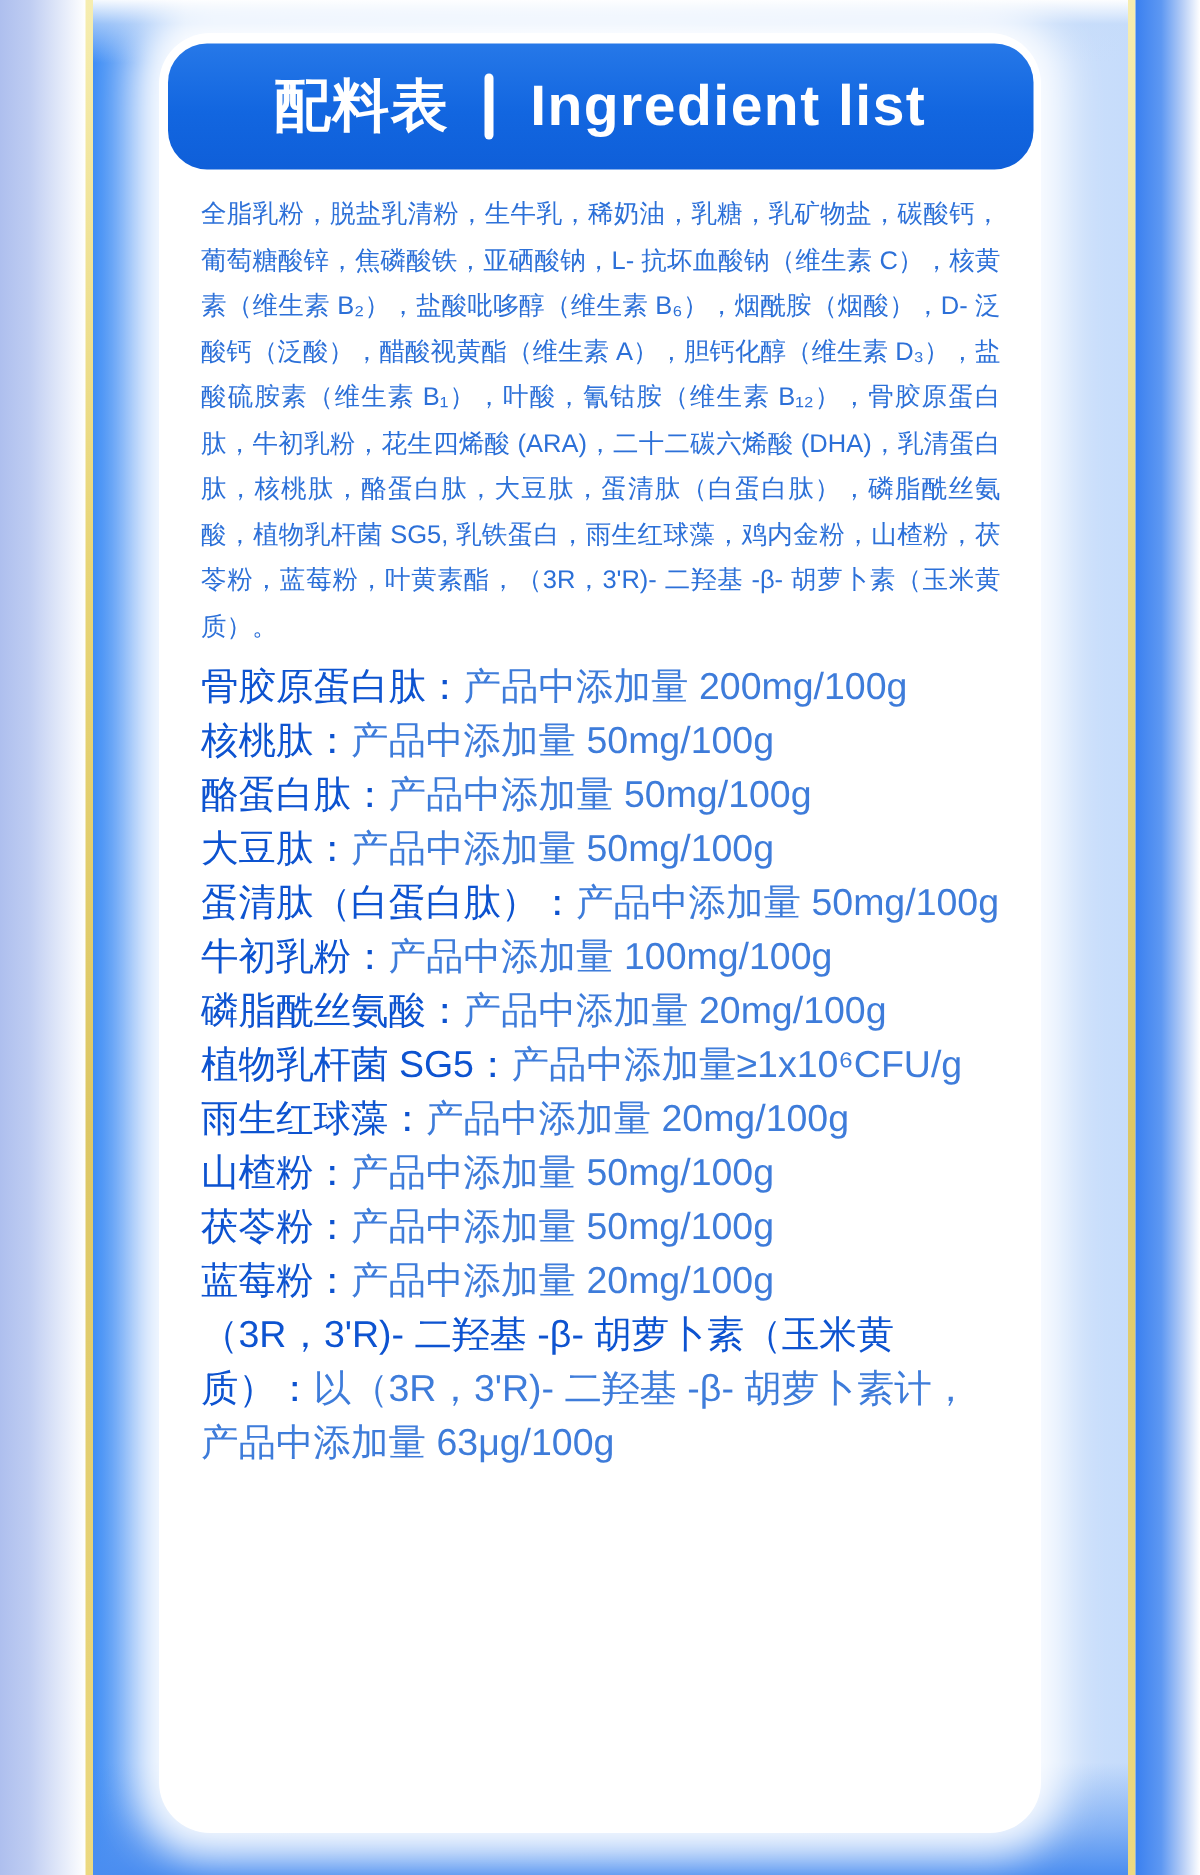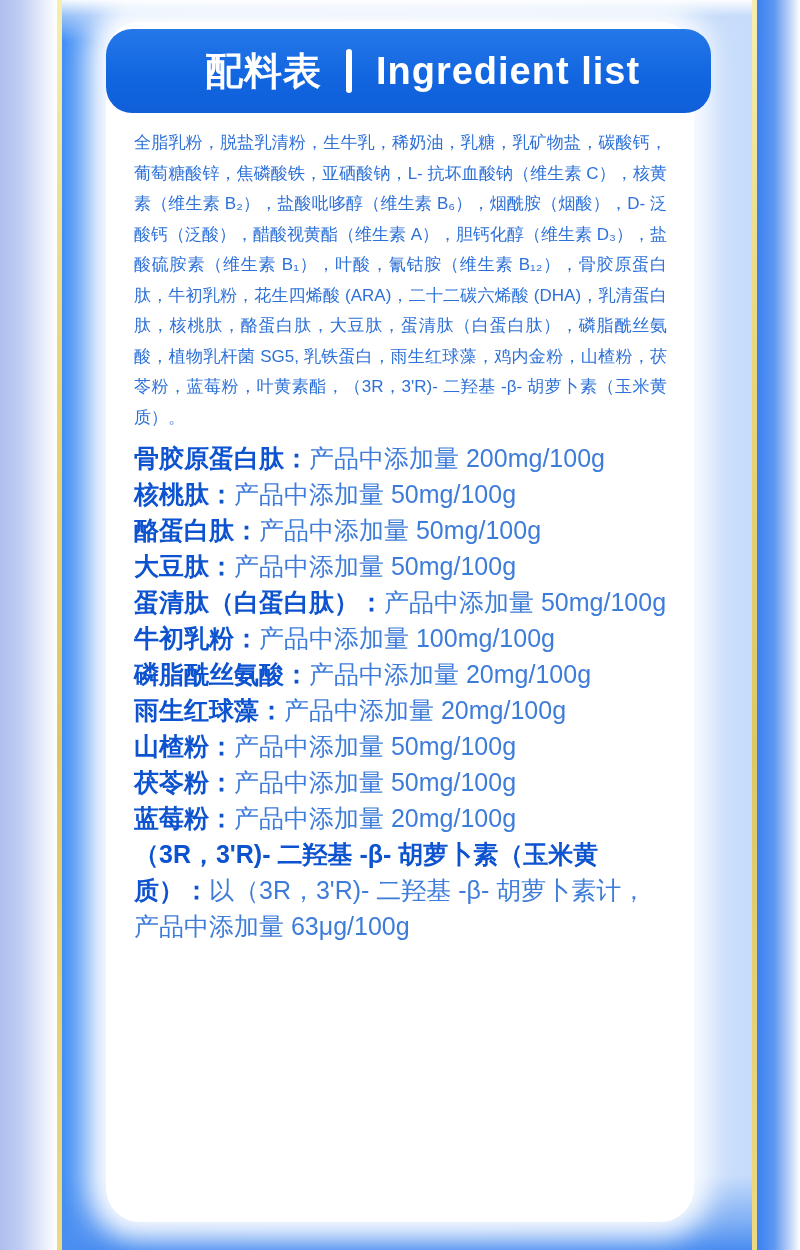--- a/index.html
+++ b/index.html
@@ -34,21 +34,21 @@
   .card {
     position:absolute; left:106px; top:22px; width:588px; height:1200px;
     background:#ffffff; border-radius:34px;
     box-shadow:0 0 26px 16px rgba(255,255,255,0.9);
     box-sizing:border-box;
   }
   .card-header {
     margin:7px auto 0 auto; width:577px; height:84px;
     border-radius:26px;
     background:linear-gradient(180deg,#2678e8 0%,#1266e0 55%,#0f5fd9 100%);
-    display:flex; align-items:center; justify-content:center; gap:24px;padding-left:28px;
+    display:flex; align-items:center; justify-content:center; gap:24px;
   }
   .hdr-zh, .hdr-en {
     color:#ffffff; font-weight:bold; font-size:38px; letter-spacing:1px;
     line-height:1;
   }
   .hdr-divider {
     width:6px; height:44px; background:#ffffff; border-radius:4px;
   }
   
   .content {
@@ -57,21 +57,21 @@
   .ingredients {
     font-size:17px; line-height:30.5px; color:#2c70d8;
     text-align:justify;
     margin:0;
   }
   .additives { margin-top:7px; }
   .additive-item {
     font-size:25px; line-height:36px; color:#3e7cda;
   }
   .additive-label {
-    font-weight:bold; color:#0d53d0;
+    font-weight:normal; color:#0d53d0;
   }
   .additive-value { color:#3e7cda; }
 </style>
 </head>
 <body>
 
 <div class="strip-left"></div>
 <div class="stripe-yellow left"></div>
 <div class="panel"></div>
 <div class="stripe-yellow right"></div>
@@ -89,20 +89,21 @@
     <p class="ingredients">全脂乳粉，脱盐乳清粉，生牛乳，稀奶油，乳糖，乳矿物盐，碳酸钙，葡萄糖酸锌，焦磷酸铁，亚硒酸钠，L- 抗坏血酸钠（维生素 C），核黄素（维生素 B₂），盐酸吡哆醇（维生素 B₆），烟酰胺（烟酸），D- 泛酸钙（泛酸），醋酸视黄酯（维生素 A），胆钙化醇（维生素 D₃），盐酸硫胺素（维生素 B₁），叶酸，氰钴胺（维生素 B₁₂），骨胶原蛋白肽，牛初乳粉，花生四烯酸 (ARA)，二十二碳六烯酸 (DHA)，乳清蛋白肽，核桃肽，酪蛋白肽，大豆肽，蛋清肽（白蛋白肽），磷脂酰丝氨酸，植物乳杆菌 SG5, 乳铁蛋白，雨生红球藻，鸡内金粉，山楂粉，茯苓粉，蓝莓粉，叶黄素酯，（3R，3'R)- 二羟基 -β- 胡萝卜素（玉米黄质）。</p>
 
     <div class="additives" id="additives-container">
         <div class="additive-item"><span class="additive-label">骨胶原蛋白肽：</span><span class="additive-value">产品中添加量 200mg/100g</span></div>
         <div class="additive-item"><span class="additive-label">核桃肽：</span><span class="additive-value">产品中添加量 50mg/100g</span></div>
         <div class="additive-item"><span class="additive-label">酪蛋白肽：</span><span class="additive-value">产品中添加量 50mg/100g</span></div>
         <div class="additive-item"><span class="additive-label">大豆肽：</span><span class="additive-value">产品中添加量 50mg/100g</span></div>
         <div class="additive-item"><span class="additive-label">蛋清肽（白蛋白肽）：</span><span class="additive-value">产品中添加量 50mg/100g</span></div>
         <div class="additive-item"><span class="additive-label">牛初乳粉：</span><span class="additive-value">产品中添加量 100mg/100g</span></div>
         <div class="additive-item"><span class="additive-label">磷脂酰丝氨酸：</span><span class="additive-value">产品中添加量 20mg/100g</span></div>
+        <div class="additive-item"><span class="additive-label">植物乳杆菌 SG5：</span><span class="additive-value">产品中添加量≥1x10⁶CFU/g</span></div>
         <div class="additive-item"><span class="additive-label">雨生红球藻：</span><span class="additive-value">产品中添加量 20mg/100g</span></div>
         <div class="additive-item"><span class="additive-label">山楂粉：</span><span class="additive-value">产品中添加量 50mg/100g</span></div>
         <div class="additive-item"><span class="additive-label">茯苓粉：</span><span class="additive-value">产品中添加量 50mg/100g</span></div>
         <div class="additive-item"><span class="additive-label">蓝莓粉：</span><span class="additive-value">产品中添加量 20mg/100g</span></div>
         <div class="additive-item"><span class="additive-label">（3R，3'R)- 二羟基 -β- 胡萝卜素（玉米黄质）：</span><span class="additive-value">以（3R，3'R)- 二羟基 -β- 胡萝卜素计，产品中添加量 63μg/100g</span></div>
       </div>
   </div>
 
 </div>
 

